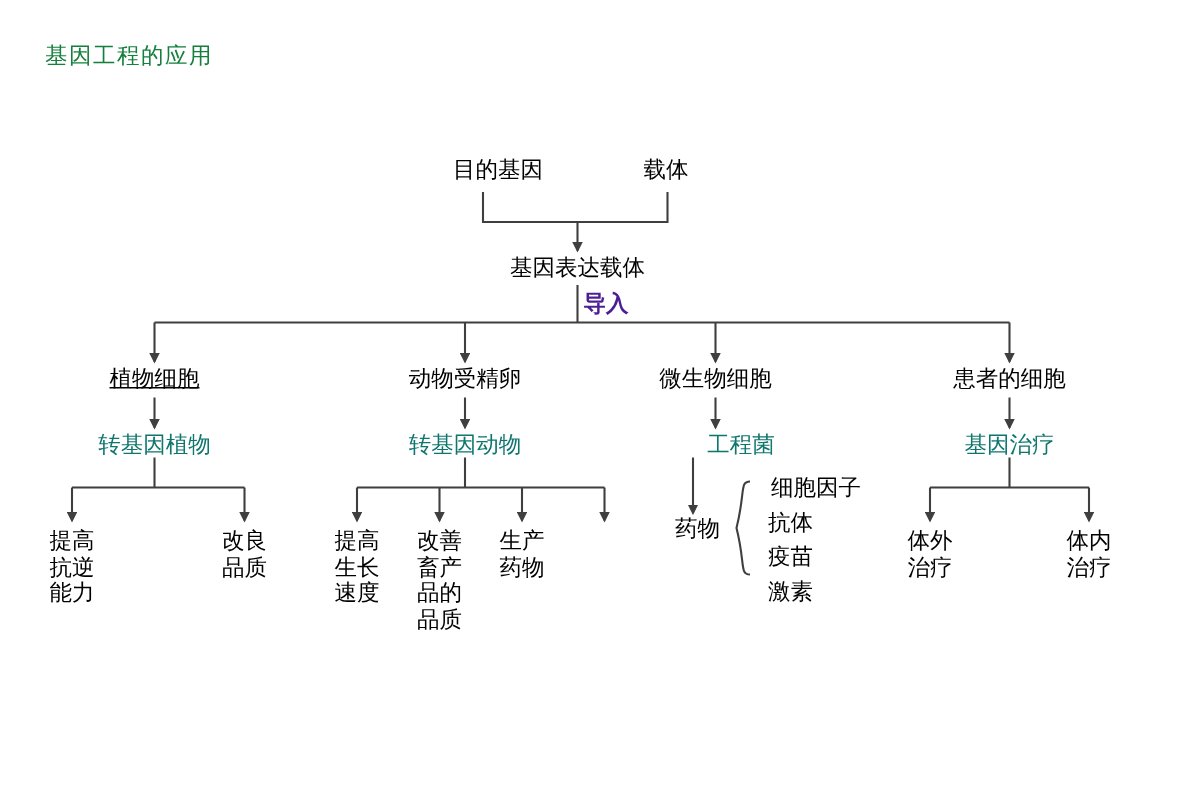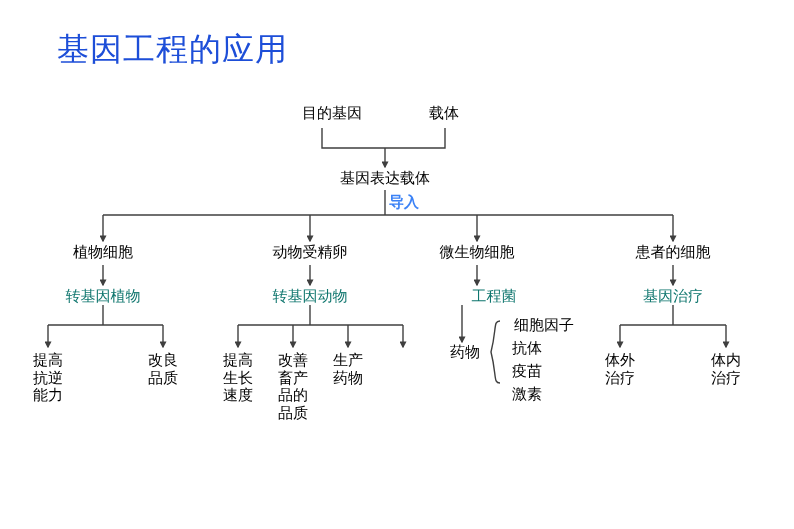--- a/index.html
+++ b/index.html
@@ -7,45 +7,44 @@
     width:794px;height:529px;
     background:#ffffff;
     font-family:"DejaVu Sans","Liberation Sans",sans-serif;
     overflow:hidden;
     position:relative;
   }
 
   .page-title{
     position:absolute;
     left:30px; top:28px;
-    font-size:32px;
-    color:#1d4ed8;
+    font-size:15px;
+    color:#15803d;
     letter-spacing:1px;
     white-space:nowrap;
-    margin-left:27px;
   }
 
   .canvas{
     position:absolute;
     left:0; top:0;
     width:794px; height:529px;padding-left:12px;
   }
   .canvas svg{position:absolute;left:0;top:0;}
 
   .node{
     position:absolute;
     font-size:15px;
     color:#000000;
     white-space:nowrap;
     line-height:1.12;
     transform:translateX(-50%);
     text-align:center;
   }
   .node.red{color:#0f766e;}
-  .node.darkred{color:#3b82f6;font-weight:bold;text-align:center;}
+  .node.darkred{color:#4c1d95;font-weight:bold;text-align:center;}
   .node.stack{
     white-space:normal;
     width:40px;
     line-height:1.18;
   }
   .leaf-label{display:block;}
 </style>
 </head>
 <body>
 
@@ -98,21 +97,21 @@
       <path d="M 726 325 L 726 347" marker-end="url(#arr)"></path>
     </g>
   </svg>
 
   <div class="node" style="left:332px; top:105px;">目的基因</div>
   <div class="node" style="left:444px; top:105px;">载体</div>
 
   <div class="node" style="left:385px; top:170px;">基因表达载体</div>
   <div class="node darkred" style="left:404px; top:194px;">导入</div>
 
-  <div class="node" style="left:103px; top:244px;">植物细胞</div>
+  <div class="node" style="left:103px; top:244px;text-decoration:underline;">植物细胞</div>
   <div class="node" style="left:310px; top:244px;">动物受精卵</div>
   <div class="node" style="left:477px; top:244px;">微生物细胞</div>
   <div class="node" style="left:673px; top:244px;">患者的细胞</div>
 
   <div class="node red" style="left:103px; top:288px;">转基因植物</div>
   <div class="node red" style="left:310px; top:288px;">转基因动物</div>
   <div class="node red" style="left:465px; top:288px;margin-left:29px;">工程菌</div>
   <div class="node red" style="left:673px; top:288px;">基因治疗</div>
 
   <div class="node stack" style="left:48px; top:352px;">

